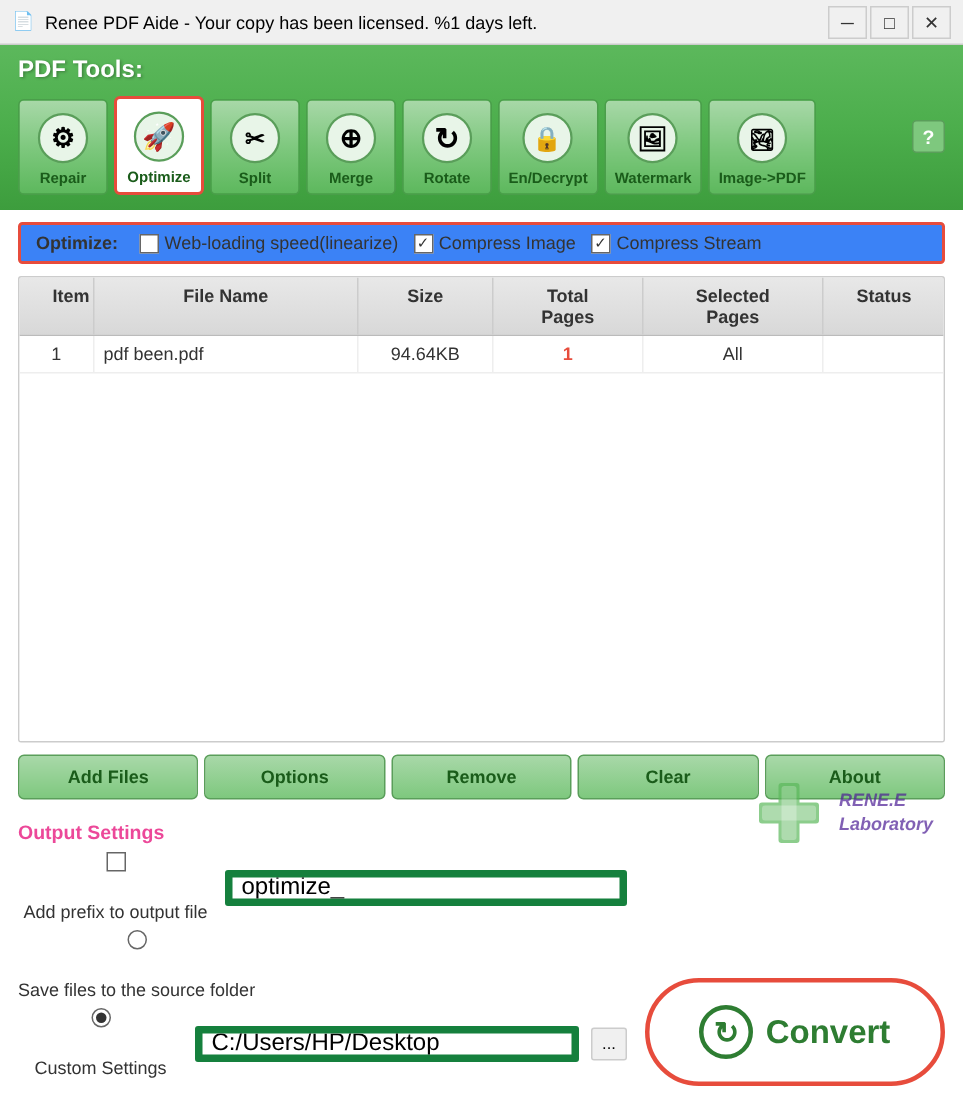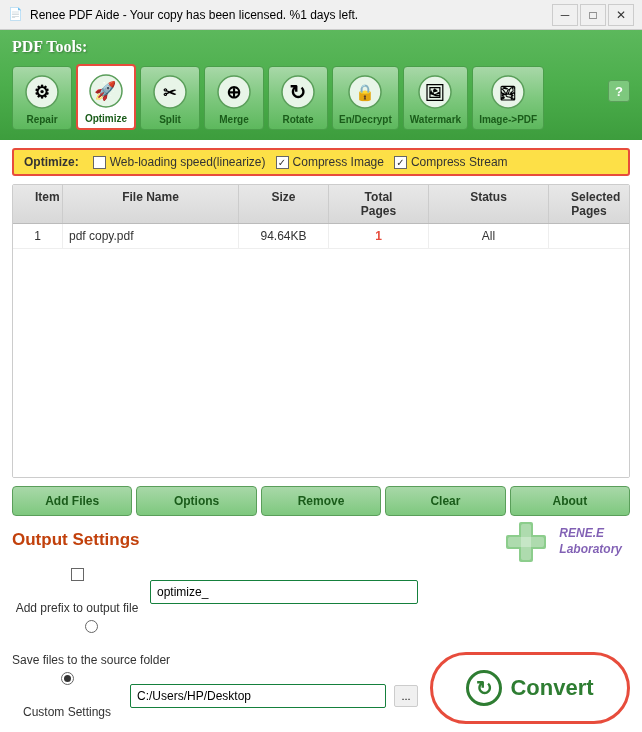--- a/index.html
+++ b/index.html
@@ -61,21 +61,20 @@
     .header {
       background: linear-gradient(180deg, #5cb85c 0%, #4cae4c 50%, #3d9d3d 100%);
       padding: 8px 12px 10px 12px;
     }
     .header-title {
       color: white;
       font-size: 16px;
       font-weight: bold;
       margin-bottom: 8px;
       text-shadow: 1px 1px 2px rgba(0,0,0,0.3);
-      font-family: Liberation Serif, serif;
     }
     .tools-bar {
       display: flex;
       gap: 4px;
       align-items: flex-end;
     }
     .tool-btn {
       display: flex;
       flex-direction: column;
       align-items: center;
@@ -136,21 +135,21 @@
 
     
     .optimize-bar {
       border: 2px solid #e74c3c;
       border-radius: 3px;
       padding: 5px 10px;
       display: flex;
       align-items: center;
       gap: 10px;
       margin-bottom: 8px;
-      background: #fde047;
+      background: #3b82f6;
     }
     .optimize-label {
       font-weight: bold;
       font-size: 12px;
       color: #333;
       margin-right: 4px;
     }
     .opt-item {
       display: flex;
       align-items: center;
@@ -258,24 +257,24 @@
       background: linear-gradient(180deg, #a8d8a8, #7ec87e);
       border: 1px solid #5a9e5a;
       border-radius: 4px;
       color: #1a5c1a;
       font-size: 12px;
       font-weight: bold;
       cursor: pointer;
       text-align: center;
     }
     .output-title {
-      font-size: 17px;
-      font-weight: bold;
-      color: #c2410c;
-      margin-bottom: 18px;
+      font-size: 13px;
+      font-weight: bold;
+      color: #ec4899;
+      margin-bottom: 6px;
     }
     .output-row {
       display: flex;
       align-items: center;
       margin-bottom: 5px;
       gap: 8px;
     }
     .output-row label {
       display: flex;
       align-items: center;
@@ -298,23 +297,23 @@
     }
     .radio-btn.selected::after {
       content: '';
       width: 7px;
       height: 7px;
       background: #333;
       border-radius: 50%;
     }
     .output-input {
       flex: 1;
-      border: 1px solid #15803d;
+      border: 5px solid #15803d;
       padding: 3px 6px;
-      font-size: 12px;
+      font-size: 16px;
       border-radius: 2px;
       height: 24px;
     }
     .browse-btn {
       width: 24px;
       height: 22px;
       border: 1px solid #ccc;
       background: #f0f0f0;
       border-radius: 2px;
       cursor: pointer;
@@ -480,28 +479,28 @@
         <span>Compress Stream</span>
       </div>
     </div>
 
     <div class="file-table">
       <div class="table-header">
         <div class="th">Item</div>
         <div class="th">File Name</div>
         <div class="th">Size</div>
         <div class="th">Total Pages</div>
+        <div class="th">Selected Pages</div>
         <div class="th">Status</div>
-        <div class="th">Selected Pages</div>
       </div>
       <div class="table-body">
 
       <div class="table-row">
       <div class="td">1</div>
-      <div class="td filename">pdf copy.pdf</div>
+      <div class="td filename">pdf been.pdf</div>
       <div class="td">94.64KB</div>
       <div class="td total-pages">1</div>
       <div class="td">All</div>
       <div class="td"></div>
     </div>
         </div>
     </div>
 
     <div class="logo-area">
       <svg class="logo-cross" viewBox="0 0 50 50">

